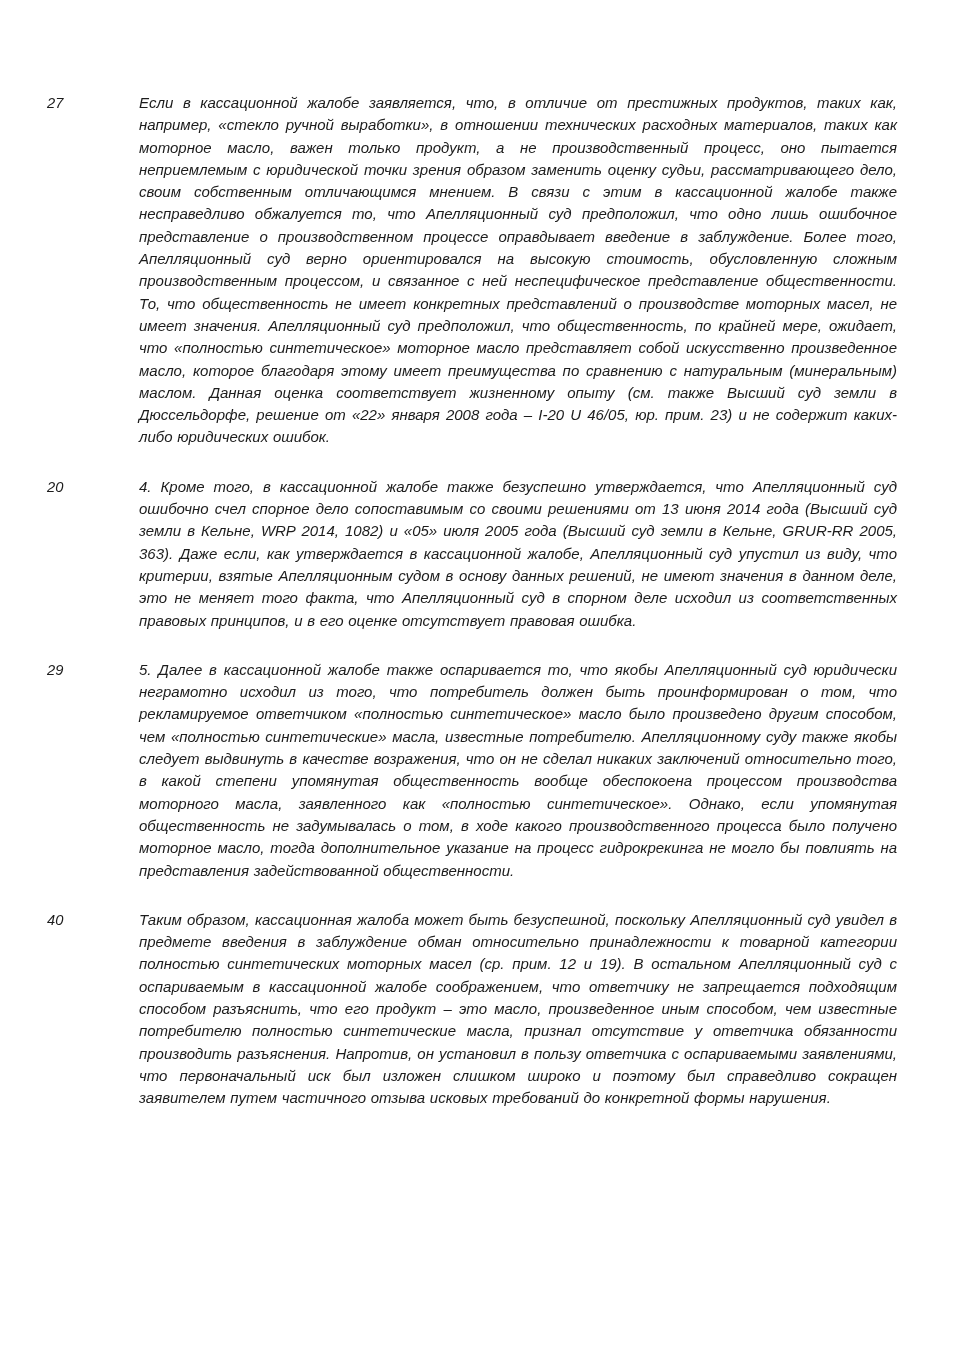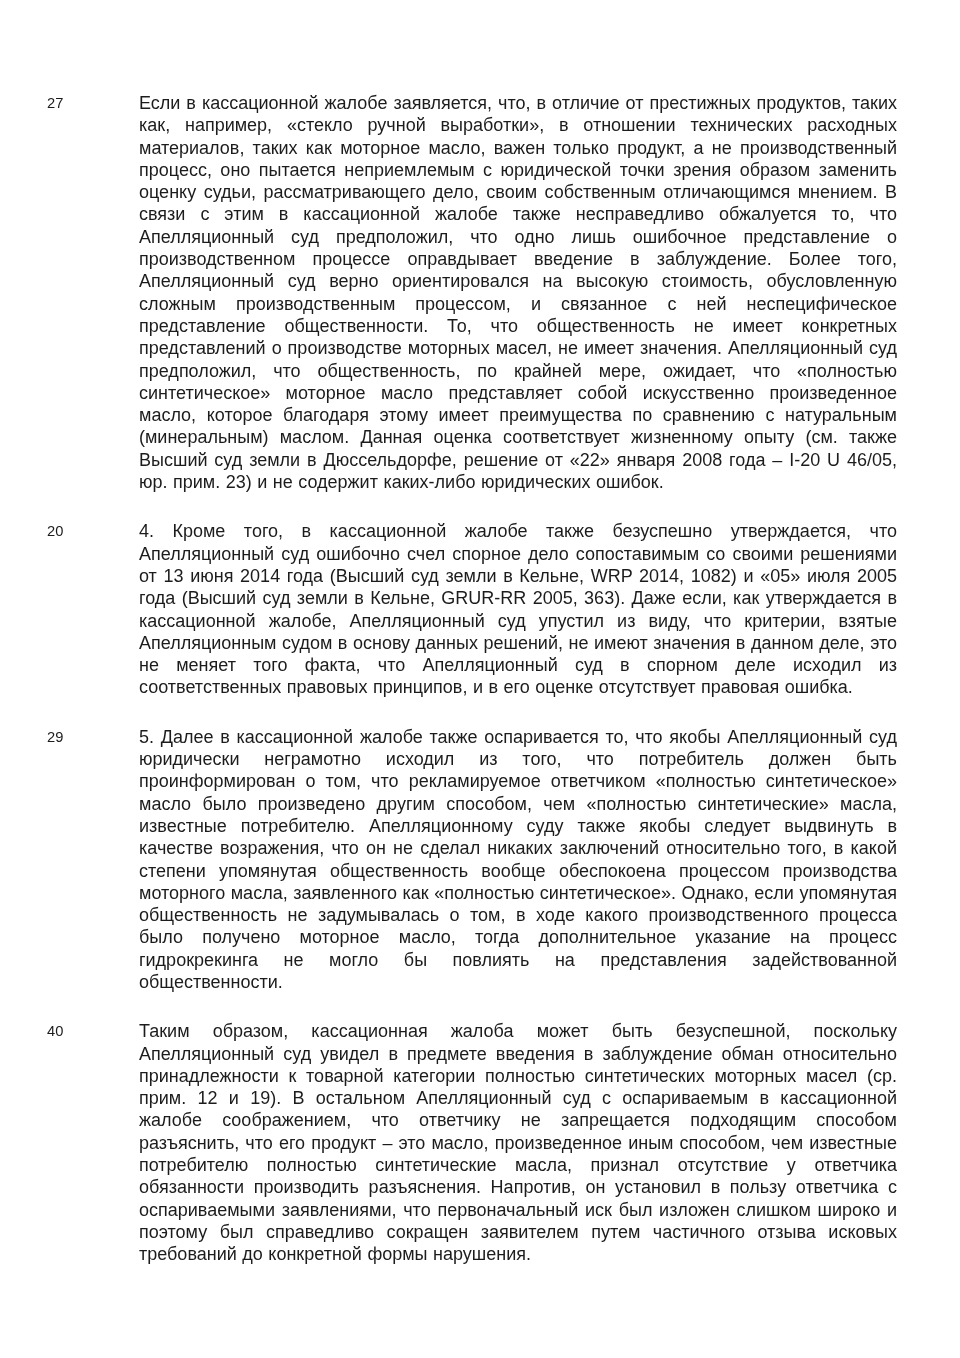--- a/index.html
+++ b/index.html
@@ -18,32 +18,33 @@
     box-sizing: border-box;
     width: 960px;
     height: 1358px;
     padding: 92px 63px 40px 47px;
     background: #ffffff;
   }
   .para-row {
     display: flex;
     align-items: flex-start;
     margin-bottom: 27px;
+    font-style: italic;
   }
   .para-number {
     flex: 0 0 92px;
     width: 92px;
     font-size: 14.7px;
     line-height: 22.3px;
     text-align: left;
     color: #1c1c1c;
   }
   .para-text {
     flex: 1 1 auto;
-    font-size: 18px;
+    font-size: 15px;
     line-height: 22.3px;
     text-align: justify;
     text-justify: inter-word;
     color: #1c1c1c;
     word-spacing: 0.5px;
   }
 </style>
 </head>
 <body>
 

